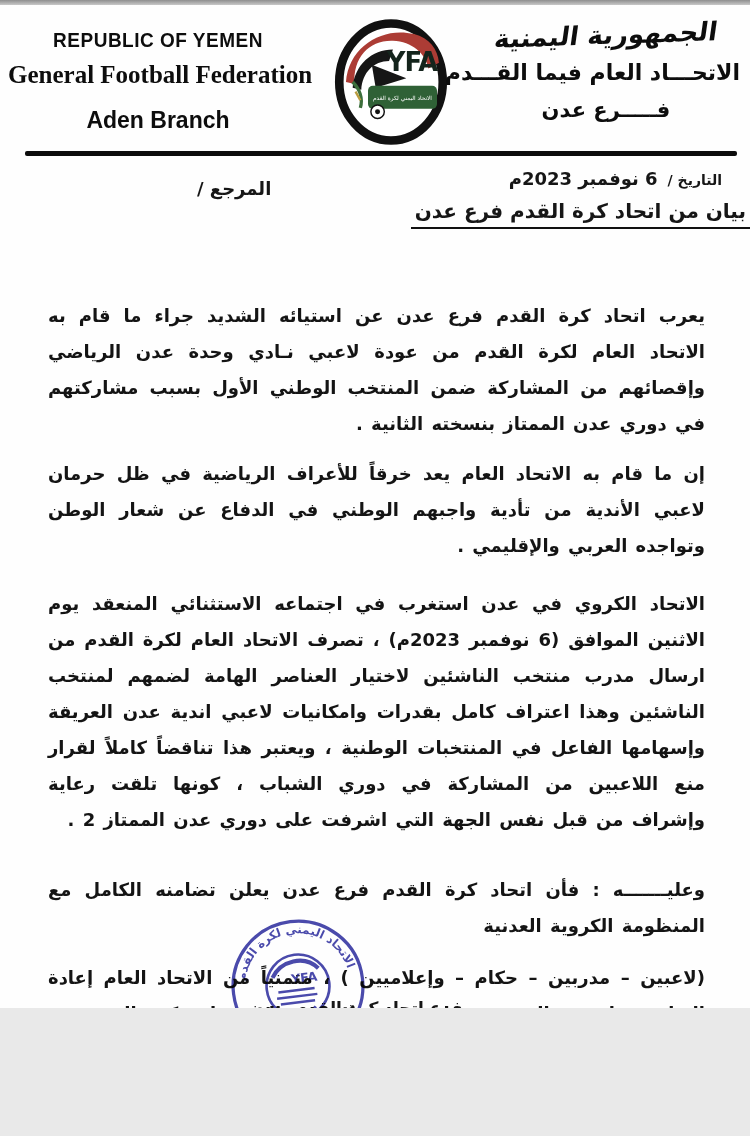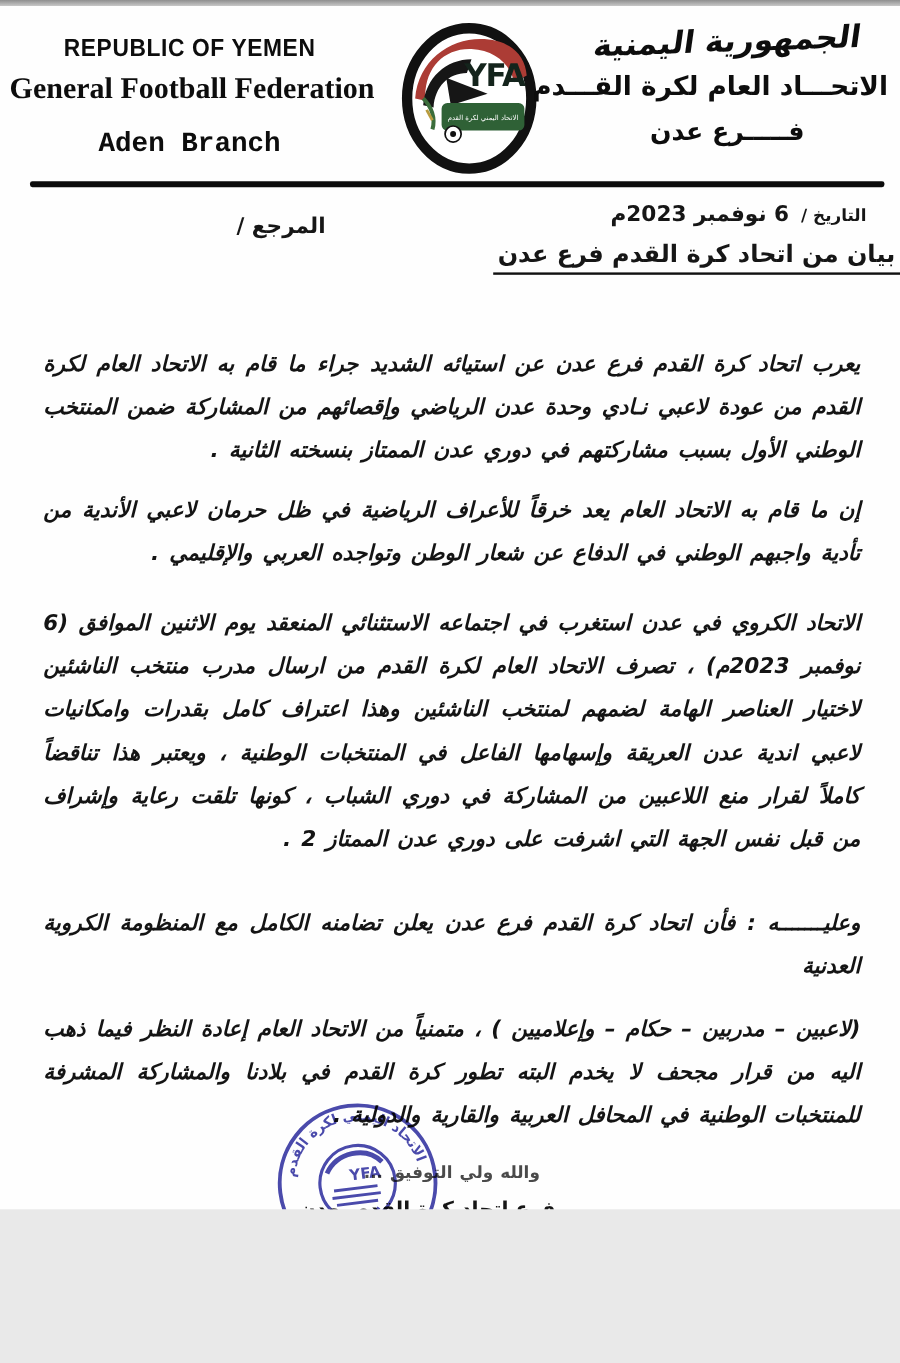--- a/index.html
+++ b/index.html
@@ -11,21 +11,21 @@
   }
   .edge-top{position:absolute;left:0;top:0;width:750px;height:5px;
     background:linear-gradient(#8f8f8f,#c8c8c8);}
   .edge-bottom{position:absolute;left:0;top:1127px;width:750px;height:9px;
     background:linear-gradient(#d8d8d8,#9e9e9e);}
 
   
   .hdr-en{position:absolute;left:8px;top:30px;width:300px;text-align:center;color:#0d0d0d;}
   .hdr-en .l1{font-family:"Liberation Sans",sans-serif;font-weight:bold;font-size:19px;letter-spacing:.5px;transform:scaleY(1.08);}
   .hdr-en .l2{font-family:"Liberation Serif",serif;font-weight:bold;font-size:25px;margin-top:9px;white-space:nowrap;}
-  .hdr-en .l3{font-family:Liberation Mono, monospace;font-weight:bold;font-size:23px;margin-top:18px;}
+  .hdr-en .l3{font-family:Liberation Sans, sans-serif;font-weight:bold;font-size:23px;margin-top:18px;}
   .hdr-logo{position:absolute;left:328px;top:13px;width:126px;height:138px;}
   .hdr-ar{position:absolute;right:10px;top:20px;width:268px;text-align:center;direction:rtl;color:#0d0d0d;}
   .hdr-ar .a1{font-size:26px;font-weight:bold;transform:skewX(-10deg) rotate(-2deg);letter-spacing:1px;}
   .hdr-ar .a2{font-size:22px;font-weight:bold;margin-top:10px;white-space:nowrap;}
   .hdr-ar .a3{font-size:21px;font-weight:bold;margin-top:13px;}
   .rule{position:absolute;left:25px;top:151px;width:712px;height:5px;background:#0c0c0c;border-radius:2px;}
 
   
   .meta-date{position:absolute;right:28px;top:168px;direction:rtl;display:flex;align-items:baseline;gap:10px;}
   .meta-date .lbl{font-size:14px;font-weight:bold;}
@@ -36,21 +36,21 @@
   .title-wrap{position:absolute;left:0;top:199px;width:750px;text-align:right;direction:rtl;}
   .title-wrap .t{display:inline-block;font-size:20px;font-weight:bold;
     border-bottom:2px solid #111;padding:0 4px 4px;}
   .subtitle-wrap{position:absolute;left:0;top:238px;width:750px;text-align:center;direction:rtl;}
   .subtitle-wrap .t{display:inline-block;font-size:20px;font-weight:bold;
     border-bottom:2px solid #111;padding:0 4px 4px;}
 
   
   .body-text{position:absolute;left:36px;top:286px;width:681px;direction:rtl;
     text-align:justify;font-size:18px;font-weight:bold;line-height:36px;word-spacing:2px;color:#141414;}
-  .body-text p{margin:0;font-style:italic;}
+  .body-text p{margin:12px;}
   .body-text p.p1{margin-bottom:14px;}
   .body-text p.p2{margin-bottom:22px;}
   .body-text p.p3{margin-bottom:34px;}
   .body-text p.p4{margin-bottom:16px;}
   .closing{margin-top:12px;text-align:center;font-size:14px;font-weight:600;color:#4a4a4a;word-spacing:1px;}
 
   
   .sig-issued{position:absolute;right:267px;top:963px;font-size:17px;font-weight:bold;direction:rtl;margin-top:46px;}
   .sig-issuer{position:absolute;right:287px;top:998px;font-size:17px;font-weight:bold;direction:rtl;}
   .sig-date{position:absolute;right:290px;top:1028px;font-size:17px;font-weight:bold;direction:rtl;}
@@ -79,21 +79,21 @@
     <path d="M-37,10 l5,9" stroke="#b99c3f" stroke-width="2.5" fill="none"></path>
     <text x="22" y="-11" text-anchor="middle" font-family="DejaVu Sans" font-size="27" font-weight="bold" letter-spacing="-1" fill="#14241c">YFA</text>
     <rect x="-24" y="4" width="72" height="24" rx="5" fill="#2f6136"></rect>
     <text x="12" y="19" text-anchor="middle" font-family="DejaVu Sans" font-size="6" fill="#ffffff">الاتحاد اليمني لكرة القدم</text>
     <circle cx="-14" cy="31" r="7" fill="#ffffff" stroke="#111111" stroke-width="1.5"></circle>
     <circle cx="-14" cy="31" r="2.6" fill="#111111"></circle>
   </svg>
 
   <div class="hdr-ar">
     <div class="a1">الجمهورية اليمنية</div>
-    <div class="a2">الاتحـــاد العام لكرة القـــدم</div>
+    <div class="a2">الاتحـــاد العام فيما القـــدم</div>
     <div class="a3">فـــــرع عدن</div>
   </div>
 
   <div class="rule"></div>
 
   <div class="meta-date">
     <span class="lbl">التاريخ /</span>
     <span class="val">6 نوفمبر 2023م</span>
   </div>
   <div class="meta-ref">المرجع /</div>

